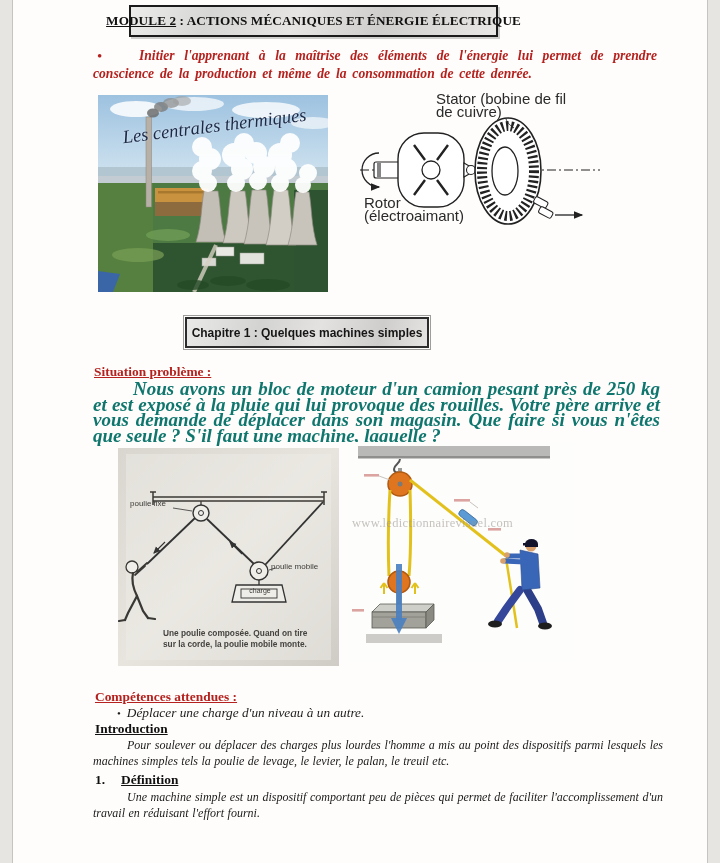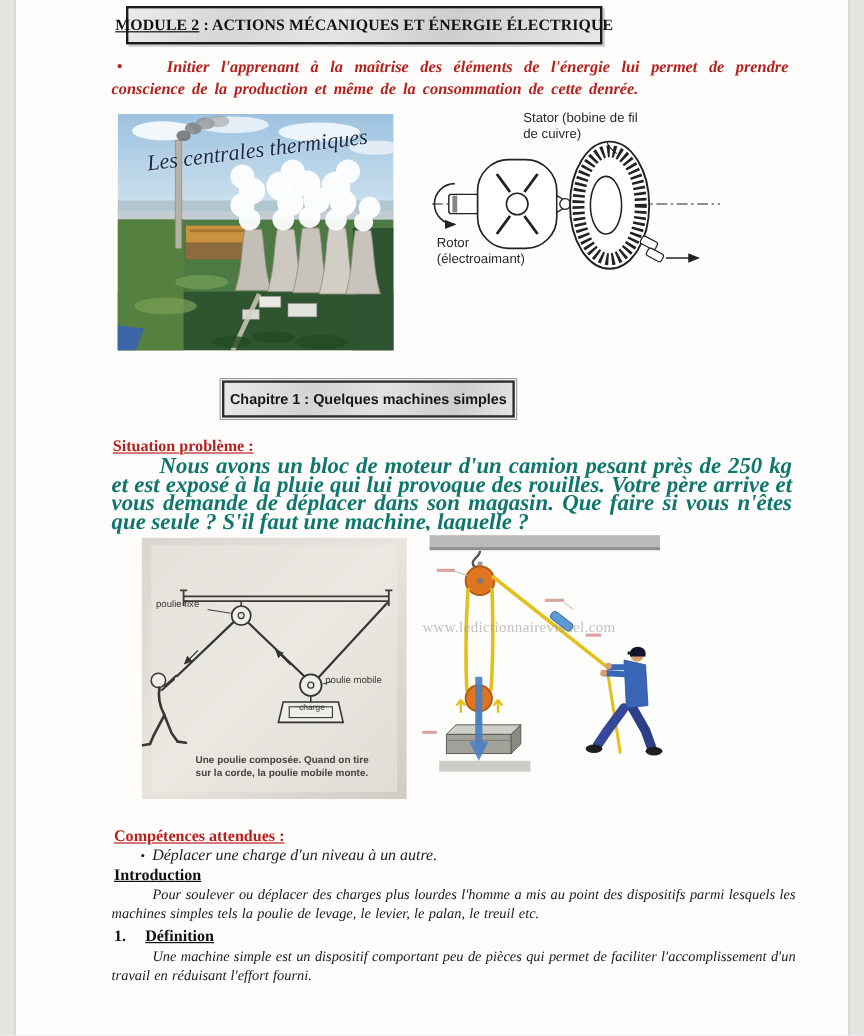--- a/index.html
+++ b/index.html
@@ -9,21 +9,21 @@
     font-family:"Liberation Serif", serif;
     -webkit-font-smoothing:antialiased;
   }
   .page{
     position:absolute;left:12px;top:0;width:694px;height:863px;
     background:#fefdfb;
     border-left:1px solid #c6c4c0;border-right:1px solid #c6c4c0;
   }
   
   .module-box{
-    position:absolute;left:92px;top:5px;width:397px;height:32px;
+    position:absolute;left:116px;top:5px;width:369px;height:32px;
     box-sizing:border-box;border:2px solid #1b1b1b;
     background:linear-gradient(115deg,#ececea 0%,#d6d6d4 22%,#e7e5e3 45%,#d0cecd 68%,#e9e7e5 100%);
     display:flex;align-items:center;justify-content:center;
     box-shadow:2px 2px 0 rgba(120,120,120,.35);
   }
   .module-box .txt{
     font-weight:bold;font-size:13.2px;color:#111;letter-spacing:.1px;white-space:nowrap;
   }
   .module-box .lead{text-decoration:underline;}
   .chapter-box{
@@ -51,21 +51,21 @@
   .thermal-caption{
     position:absolute;left:24px;top:20px;width:200px;
     transform:rotate(-7deg);
     font-style:italic;font-size:18.5px;color:#1b2946;
     text-shadow:0 0 2px rgba(255,255,255,.65);
     white-space:nowrap;
   }
   .motor{left:345px;top:93px;width:255px;height:147px;}
   .diagram-label{
     position:absolute;font-family:"Liberation Sans", sans-serif;
-    font-size:11px;line-height:12.5px;color:#2a2a2a;
+    font-size:15px;line-height:12.5px;color:#2a2a2a;
   }
   .stator-label{left:78px;top:0px;}
   .rotor-label{left:6px;top:104px;}
   
   .red-heading{
     position:absolute;color:#b5211e;font-weight:bold;font-size:13.4px;
     text-decoration:underline;
   }
   .situation-head{left:81px;top:364px;}
   .situation-text{

